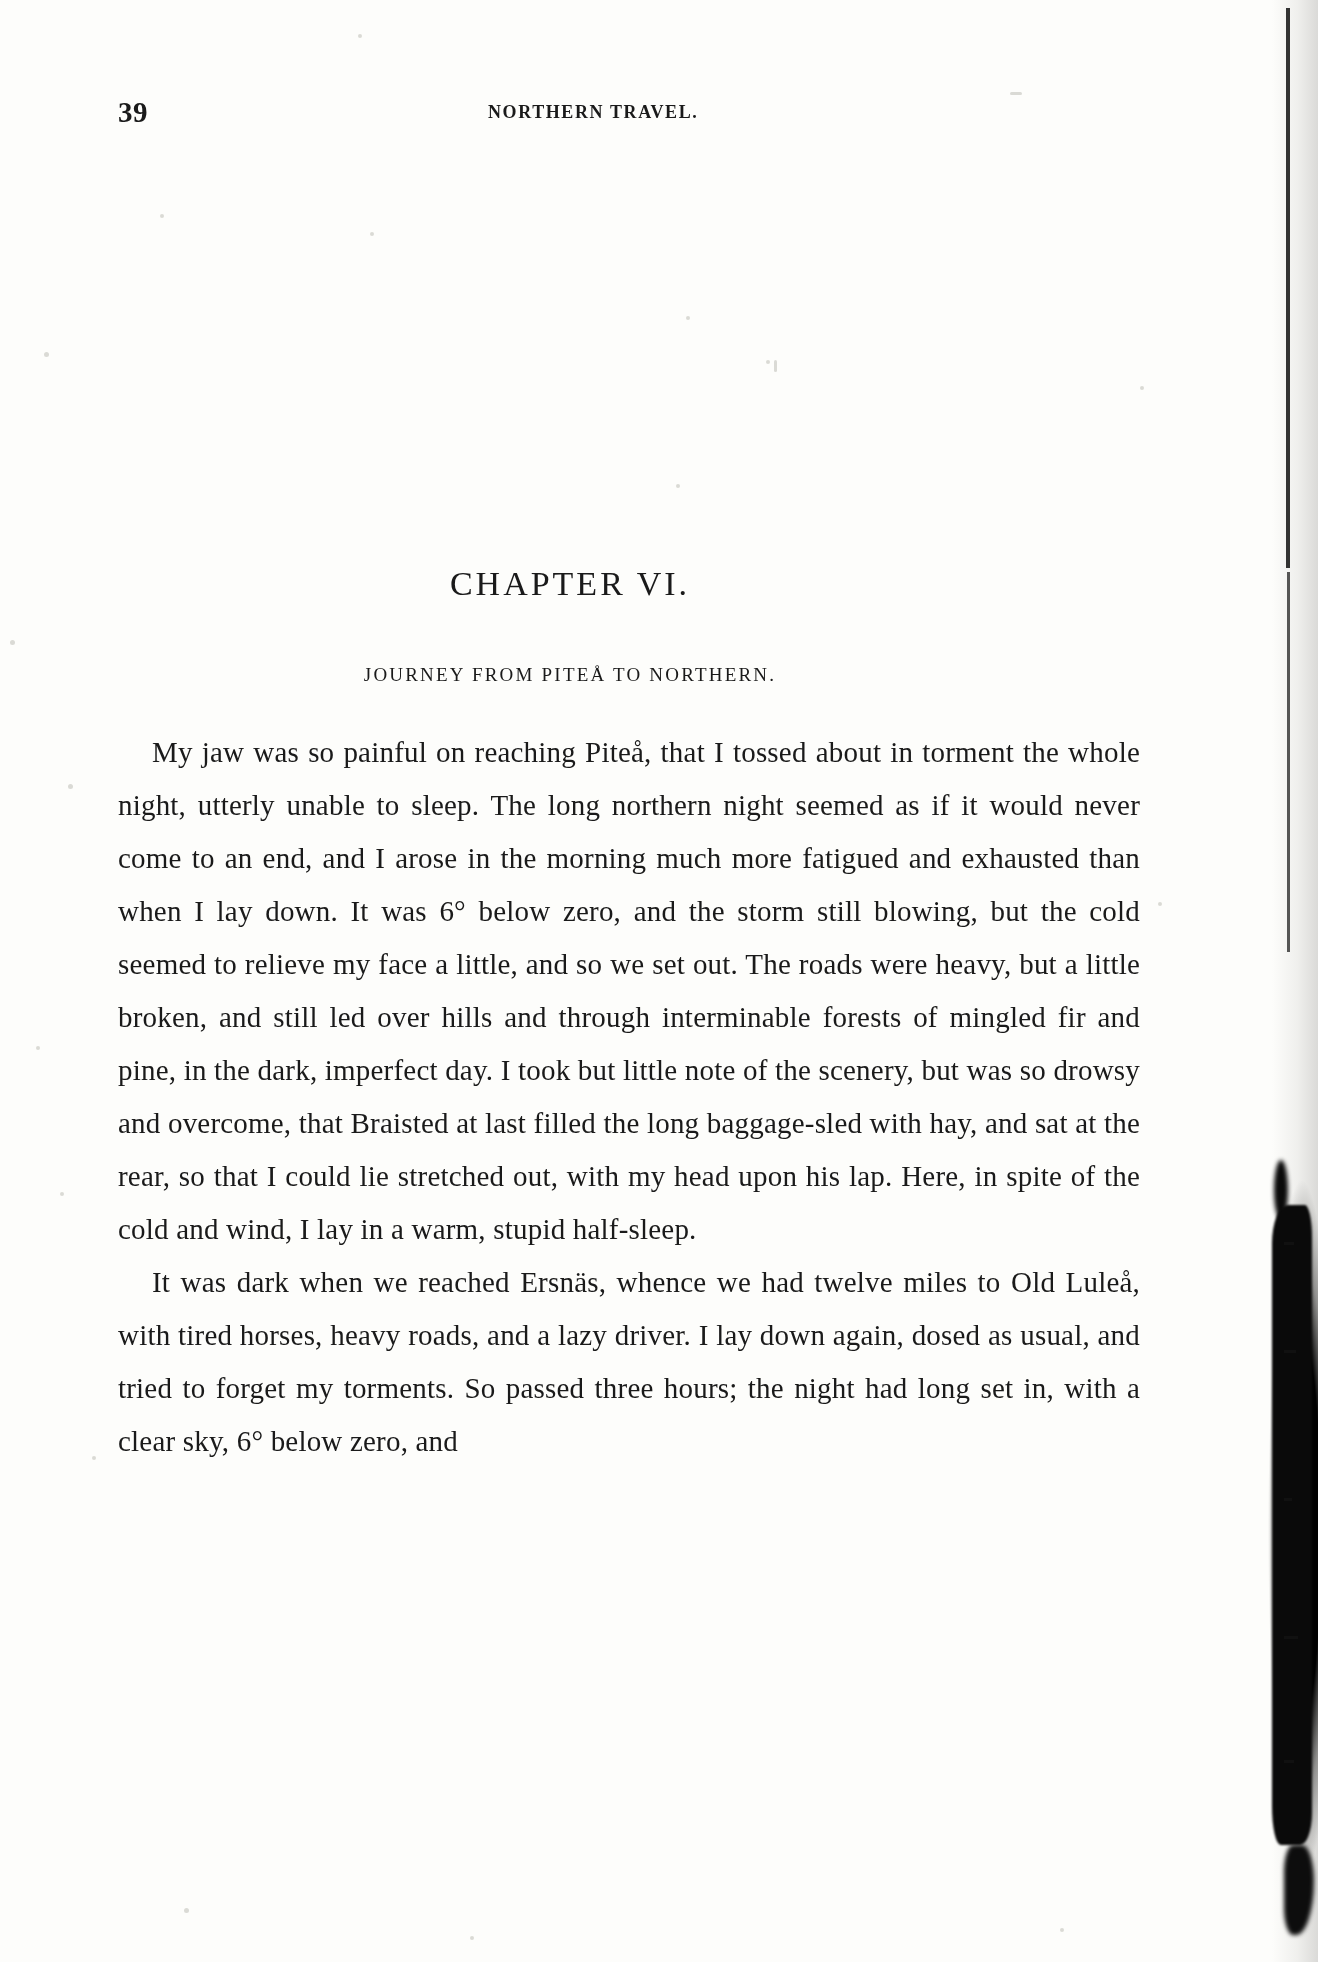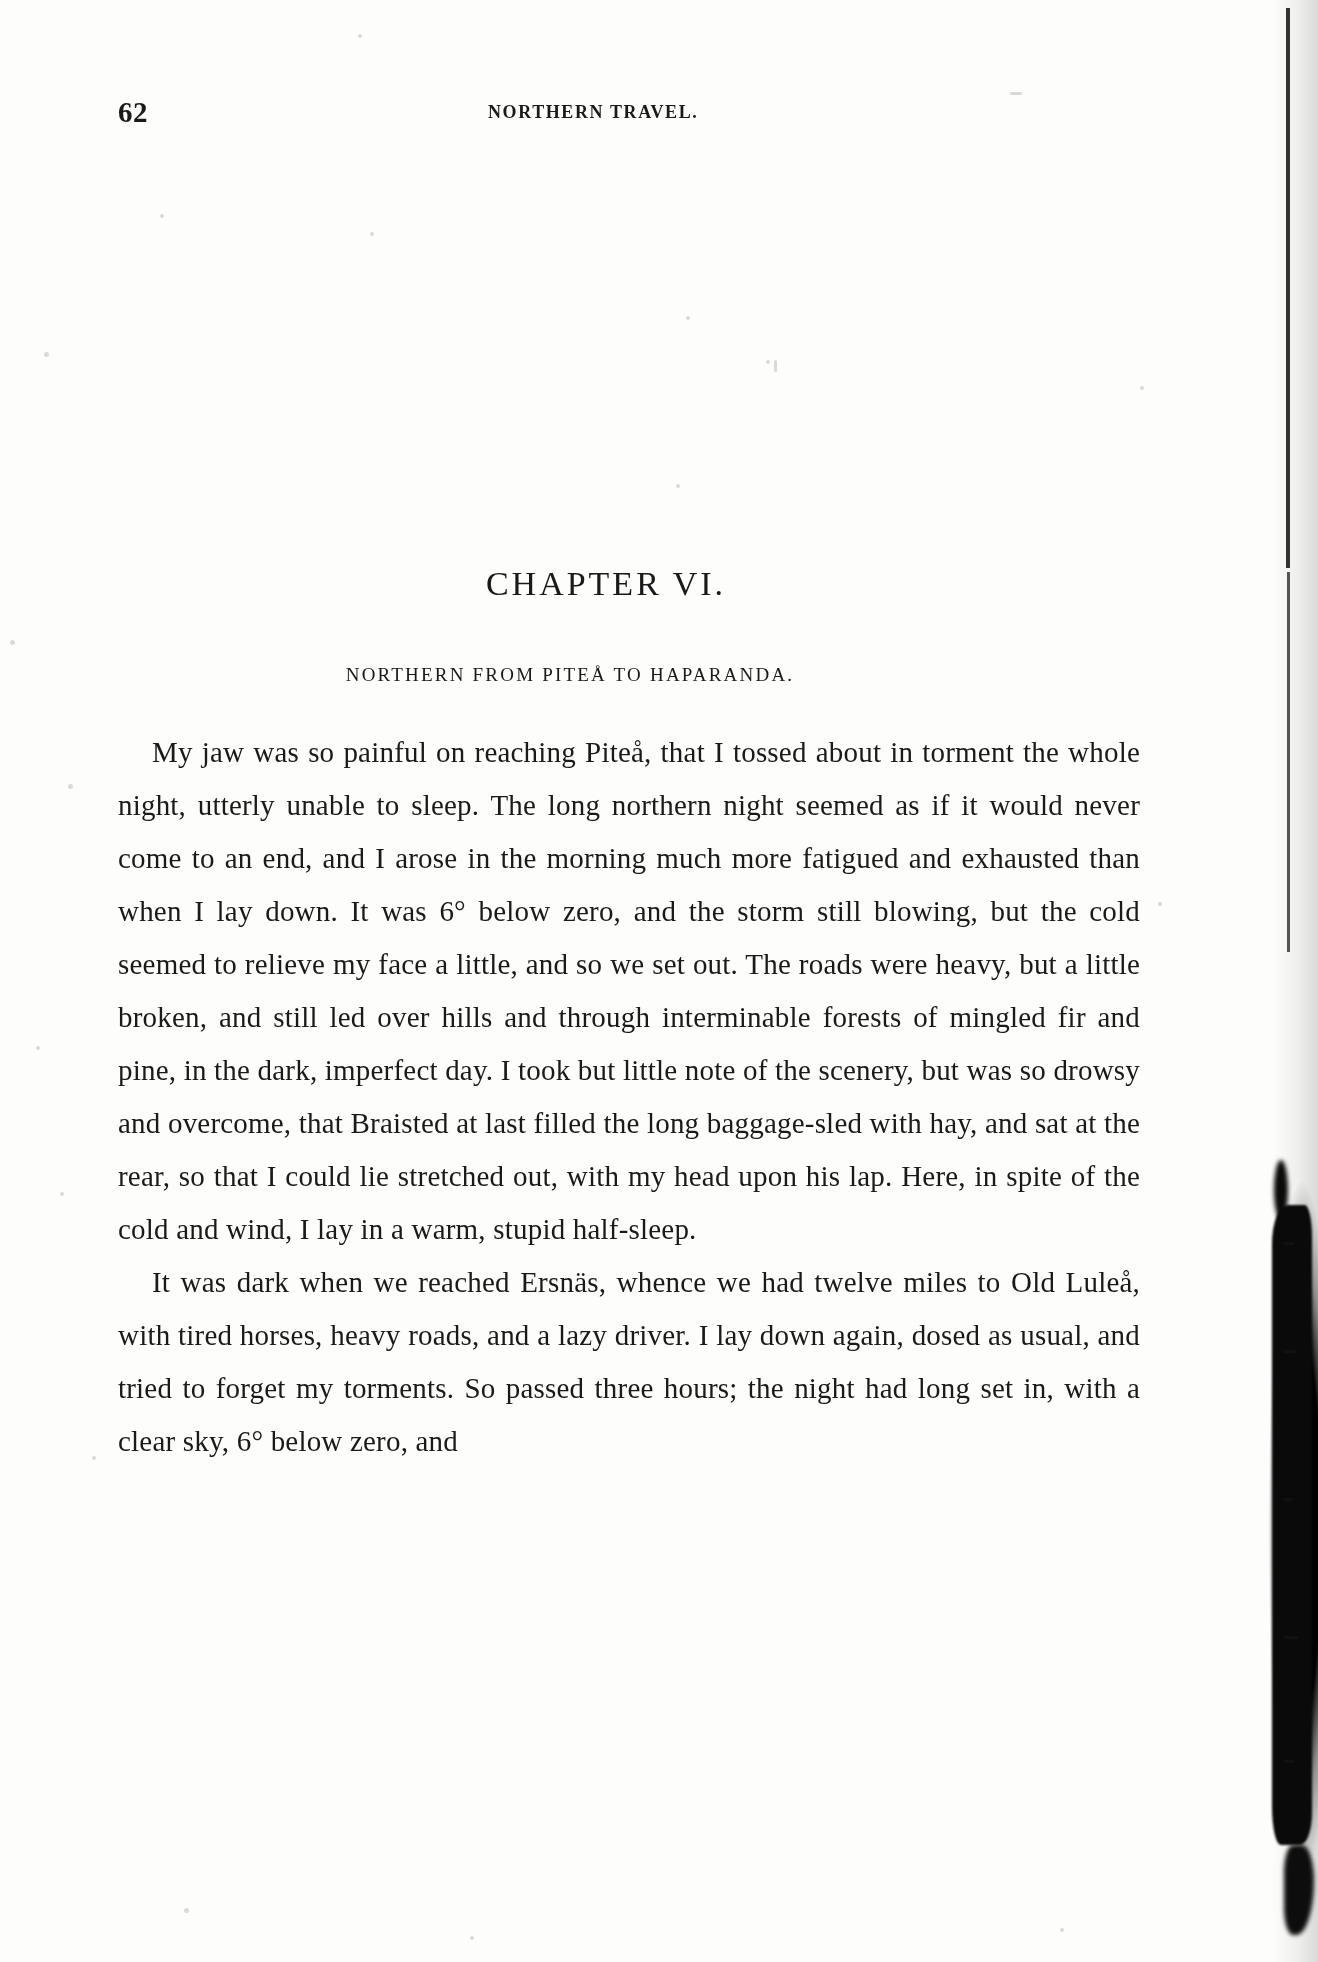--- a/index.html
+++ b/index.html
@@ -64,21 +64,20 @@
   
   #chapter-title {
     position: absolute;
     top: 565px;
     left: 0;
     width: 1140px;
     text-align: center;
     font-size: 34px;
     letter-spacing: 3px;
     font-family: "Liberation Serif", serif;
-    padding-left: 36px;
   }
   #chapter-subtitle {
     position: absolute;
     top: 664px;
     left: 0;
     width: 1140px;
     text-align: center;
     font-size: 19px;
     letter-spacing: 2.2px;
     font-family: "Liberation Serif", serif;
@@ -193,26 +192,26 @@
   <div class="speck" style="left:68px;  top:784px;  width:5px;  height:5px;"></div>
   <div class="speck" style="left:36px;  top:1046px; width:4px;  height:4px;"></div>
   <div class="speck" style="left:60px;  top:1192px; width:4px;  height:4px;"></div>
   <div class="speck" style="left:92px;  top:1456px; width:4px;  height:4px;"></div>
   <div class="speck" style="left:1158px;top:902px;  width:4px;  height:4px;"></div>
   <div class="speck" style="left:184px; top:1908px; width:5px;  height:5px;"></div>
   <div class="speck" style="left:470px; top:1936px; width:4px;  height:4px;"></div>
   <div class="speck" style="left:1060px;top:1928px; width:4px;  height:4px;"></div>
 
   <div id="page-header">
-    <div id="folio">62</div>
+    <div id="folio">39</div>
     <div id="running-title">NORTHERN TRAVEL.</div>
   </div>
 
   <div id="chapter-title">CHAPTER VI.</div>
-  <div id="chapter-subtitle">NORTHERN FROM PITEÅ TO HAPARANDA.</div>
+  <div id="chapter-subtitle">JOURNEY FROM PITEÅ TO NORTHERN.</div>
 
   <div id="body-text">
     <p class="para indent">My jaw was so painful on reaching Piteå, that I tossed about in torment the whole night, utterly unable to sleep. The long northern night seemed as if it would never come to an end, and I arose in the morning much more fatigued and exhausted than when I lay down.  It was 6° below zero, and the storm still blowing, but the cold seemed to relieve my face a little, and so we set out.  The roads were heavy, but a little broken, and still led over hills and through interminable forests of mingled fir and pine, in the dark, imperfect day.  I took but little note of the scenery, but was so drowsy and overcome, that Braisted at last filled the long baggage-sled with hay, and sat at the rear, so that I could lie stretched out, with my head upon his lap.  Here, in spite of the cold and wind, I lay in a warm, stupid half-sleep.</p>
     <p class="para indent">It was dark when we reached Ersnäs, whence we had twelve miles to Old Luleå, with tired horses, heavy roads, and a lazy driver.  I lay down again, dosed as usual, and tried to forget my torments.  So passed three hours; the night had long set in, with a clear sky, 6° below zero, and</p>
   </div>
 
   <div id="gutter-shadow"></div>
   <div class="edge-bar" id="edge-line-top"></div>
   <div class="edge-bar" id="edge-line-mid"></div>
   <div id="edge-blob3"></div>

